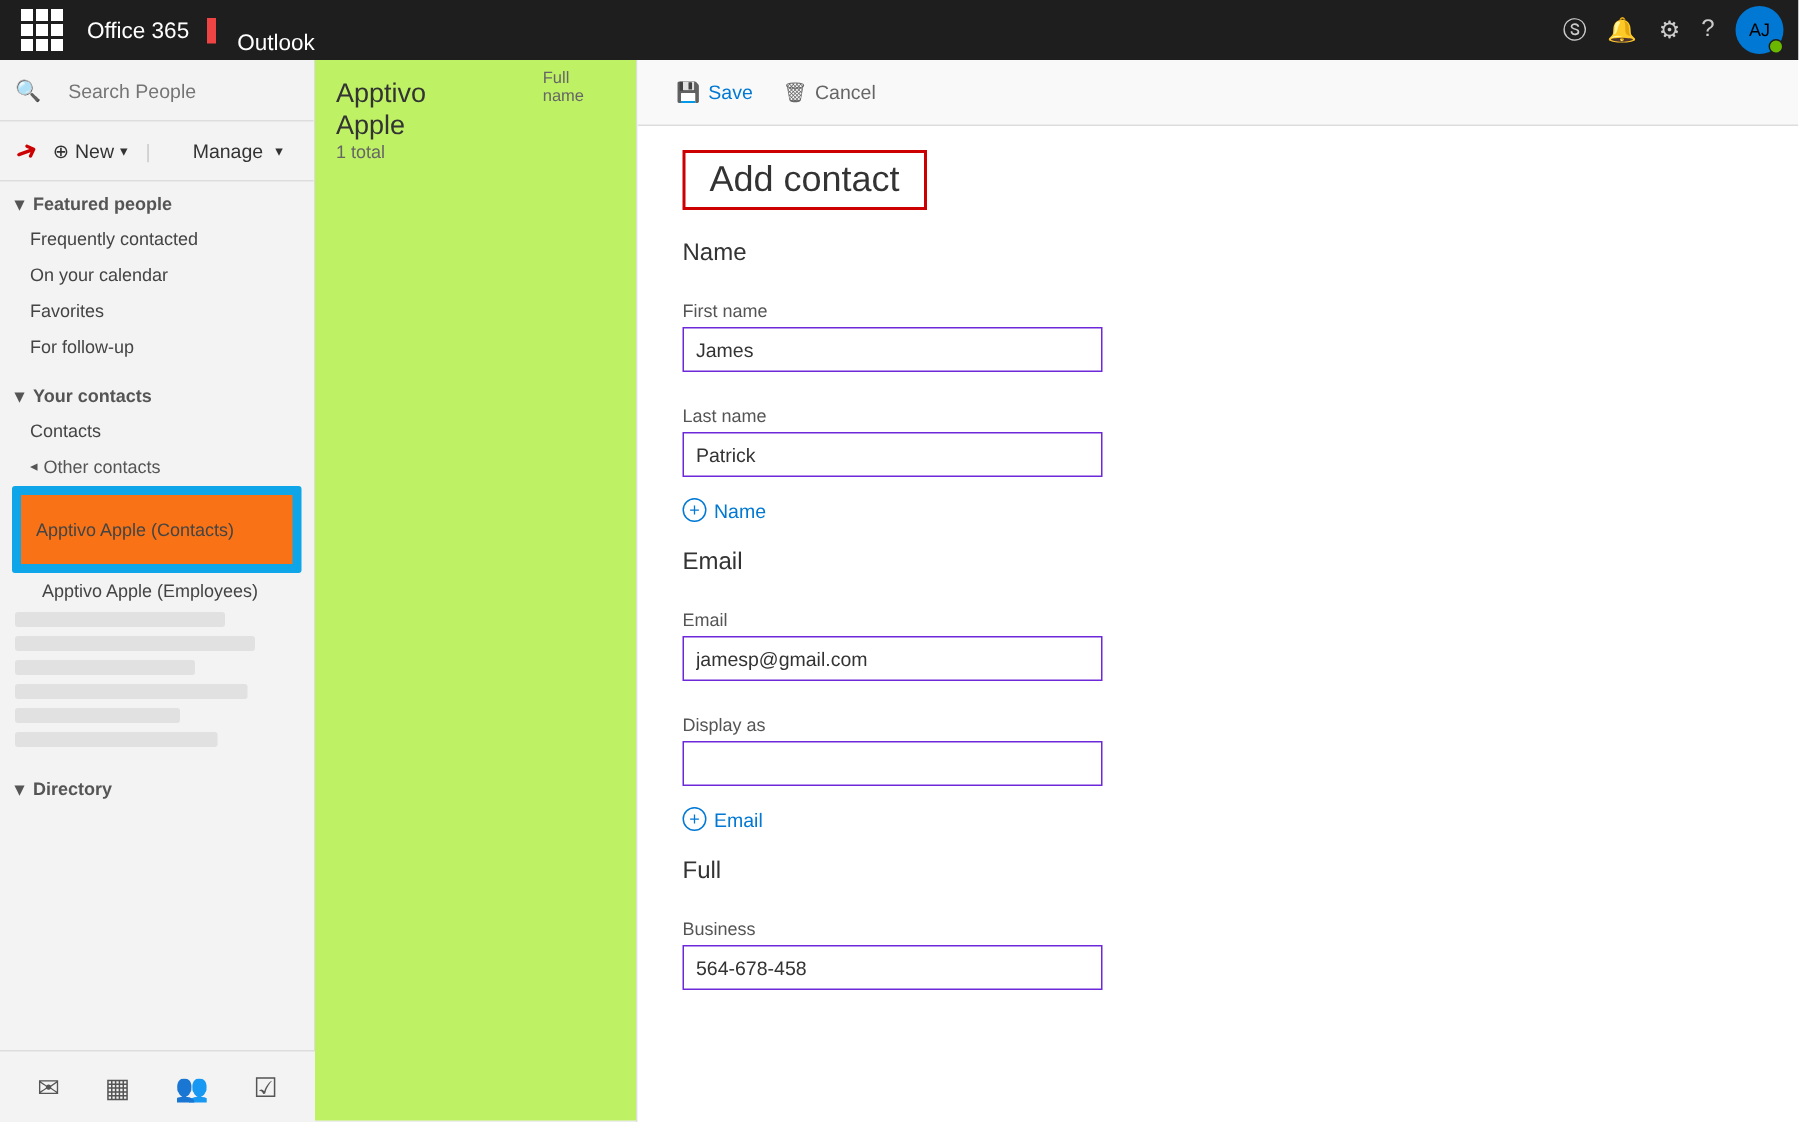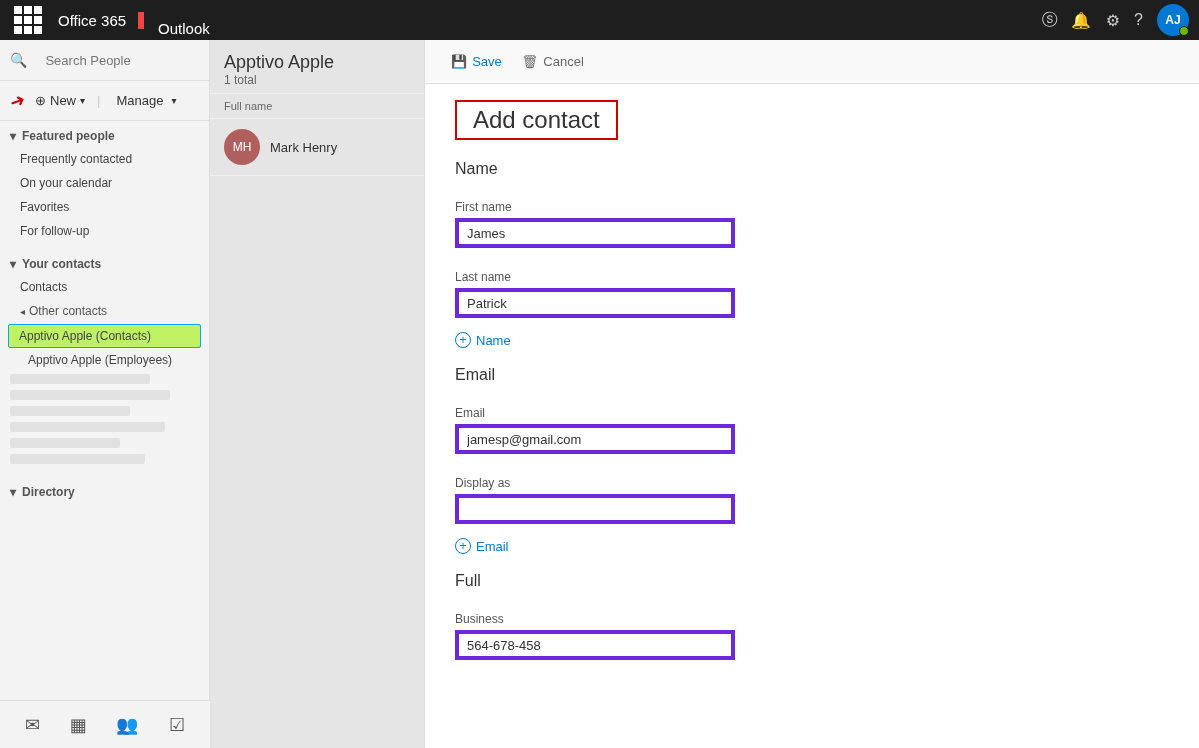--- a/index.html
+++ b/index.html
@@ -21,23 +21,23 @@
       cursor: pointer;
     }
     .grid-icon { display: grid; grid-template-columns: repeat(3,8px); gap: 2px; }
     .grid-icon span { width: 8px; height: 8px; background: #fff; display: block; }
     .navbar-app { font-size: 15px; color: #fff; padding: 0 12px; border-right: 6px solid #ef4444; }
     .navbar-title { font-size: 15px; color: #fff; padding: 0 14px; margin-top: 16px; }
     .navbar-right { margin-left: auto; display: flex; align-items: center; gap: 14px; }
     .navbar-icon { color: #ccc; font-size: 16px; cursor: pointer; }
     .navbar-avatar {
       width: 32px; height: 32px; border-radius: 50%;
-      background: #0078d4; color: #fef9c3;
+      background: #0078d4; color: #000000;
       display: flex; align-items: center; justify-content: center;
-      font-size: 12px; font-weight: bold; cursor: pointer;
+      font-size: 12px; font-weight: normal; cursor: pointer;
       position: relative;
     }
     .navbar-avatar::after {
       content: '';
       width: 8px; height: 8px; background: #6bb700;
       border-radius: 50%; position: absolute; bottom: 0; right: 0;
       border: 1px solid #1e1e1e;
     }
 
     
@@ -70,60 +70,60 @@
     .btn-new {
       display: flex; align-items: center; gap: 4px;
       background: none; border: none; cursor: pointer;
       font-size: 13px; color: #333;
       padding: 4px 6px;
     }
     .btn-manage {
       display: flex; align-items: center; gap: 8px;
       background: none; border: none; cursor: pointer;
       font-size: 13px; color: #333;
-      padding: 4px 6px; margin-left: 4px;
+      padding: 4px 6px; margin-left: 16px;
     }
     .arrow-icon { color: #c00; font-size: 14px; }
 
     .sidebar-section-header {
       display: flex; align-items: center; gap: 6px;
       padding: 8px 10px 4px;
       font-size: 12px; color: #555; font-weight: 600;
       cursor: pointer;
     }
     .sidebar-item {
       padding: 5px 20px;
       font-size: 12px; color: #444; cursor: pointer;
     }
     .sidebar-item.selected {
-      background: #bef264;
-      border: 1px solid #0ea5e9;
+      background: #f97316;
+      border: 6px solid #0ea5e9;
       border-radius: 2px;
       margin: 1px 8px;
-      padding: 4px 10px;
+      padding: 16px 10px;
     }
     .sidebar-sub {
       padding: 4px 28px;
       font-size: 12px; color: #444; cursor: pointer;
     }
 
     .sidebar-blur-item {
       margin: 3px 10px;
       height: 10px;
       background: #d0d0d0;
       border-radius: 2px;
       opacity: 0.5;
     }
 
     
     .content-panel {
       width: 215px; min-width: 215px;
       border-right: 1px solid #ddd;
-      background: #e5e5e5;
-      display: flex; flex-direction: column;
+      background: #bef264;
+      display: flex; flex-direction: row;
     }
     .content-header {
       padding: 12px 14px 6px;
       border-bottom: 1px solid #eee;
     }
     .content-header h2 { font-size: 18px; font-weight: 300; color: #333; }
     .content-header .total { font-size: 12px; color: #666; }
 
     .contact-list { flex: 1; overflow-y: auto; }
     .contact-item {
@@ -173,21 +173,21 @@
       margin-bottom: 20px;
     }
 
     .section-label { font-size: 16px; font-weight: 400; color: #333; margin-bottom: 14px; }
 
     .field-group { margin-bottom: 14px; margin-top: 22px; }
     .field-label { font-size: 12px; color: #555; margin-bottom: 4px; }
     .field-input {
       width: 280px;
       height: 30px;
-      border: 4px solid #6d28d9;
+      border: 1px solid #6d28d9;
       padding: 0 8px;
       font-size: 13px;
       color: #333;
       outline: none;
     }
 
     .add-link {
       display: flex; align-items: center; gap: 5px;
       color: #0078d4; font-size: 13px; cursor: pointer;
       margin: 8px 0 18px;

